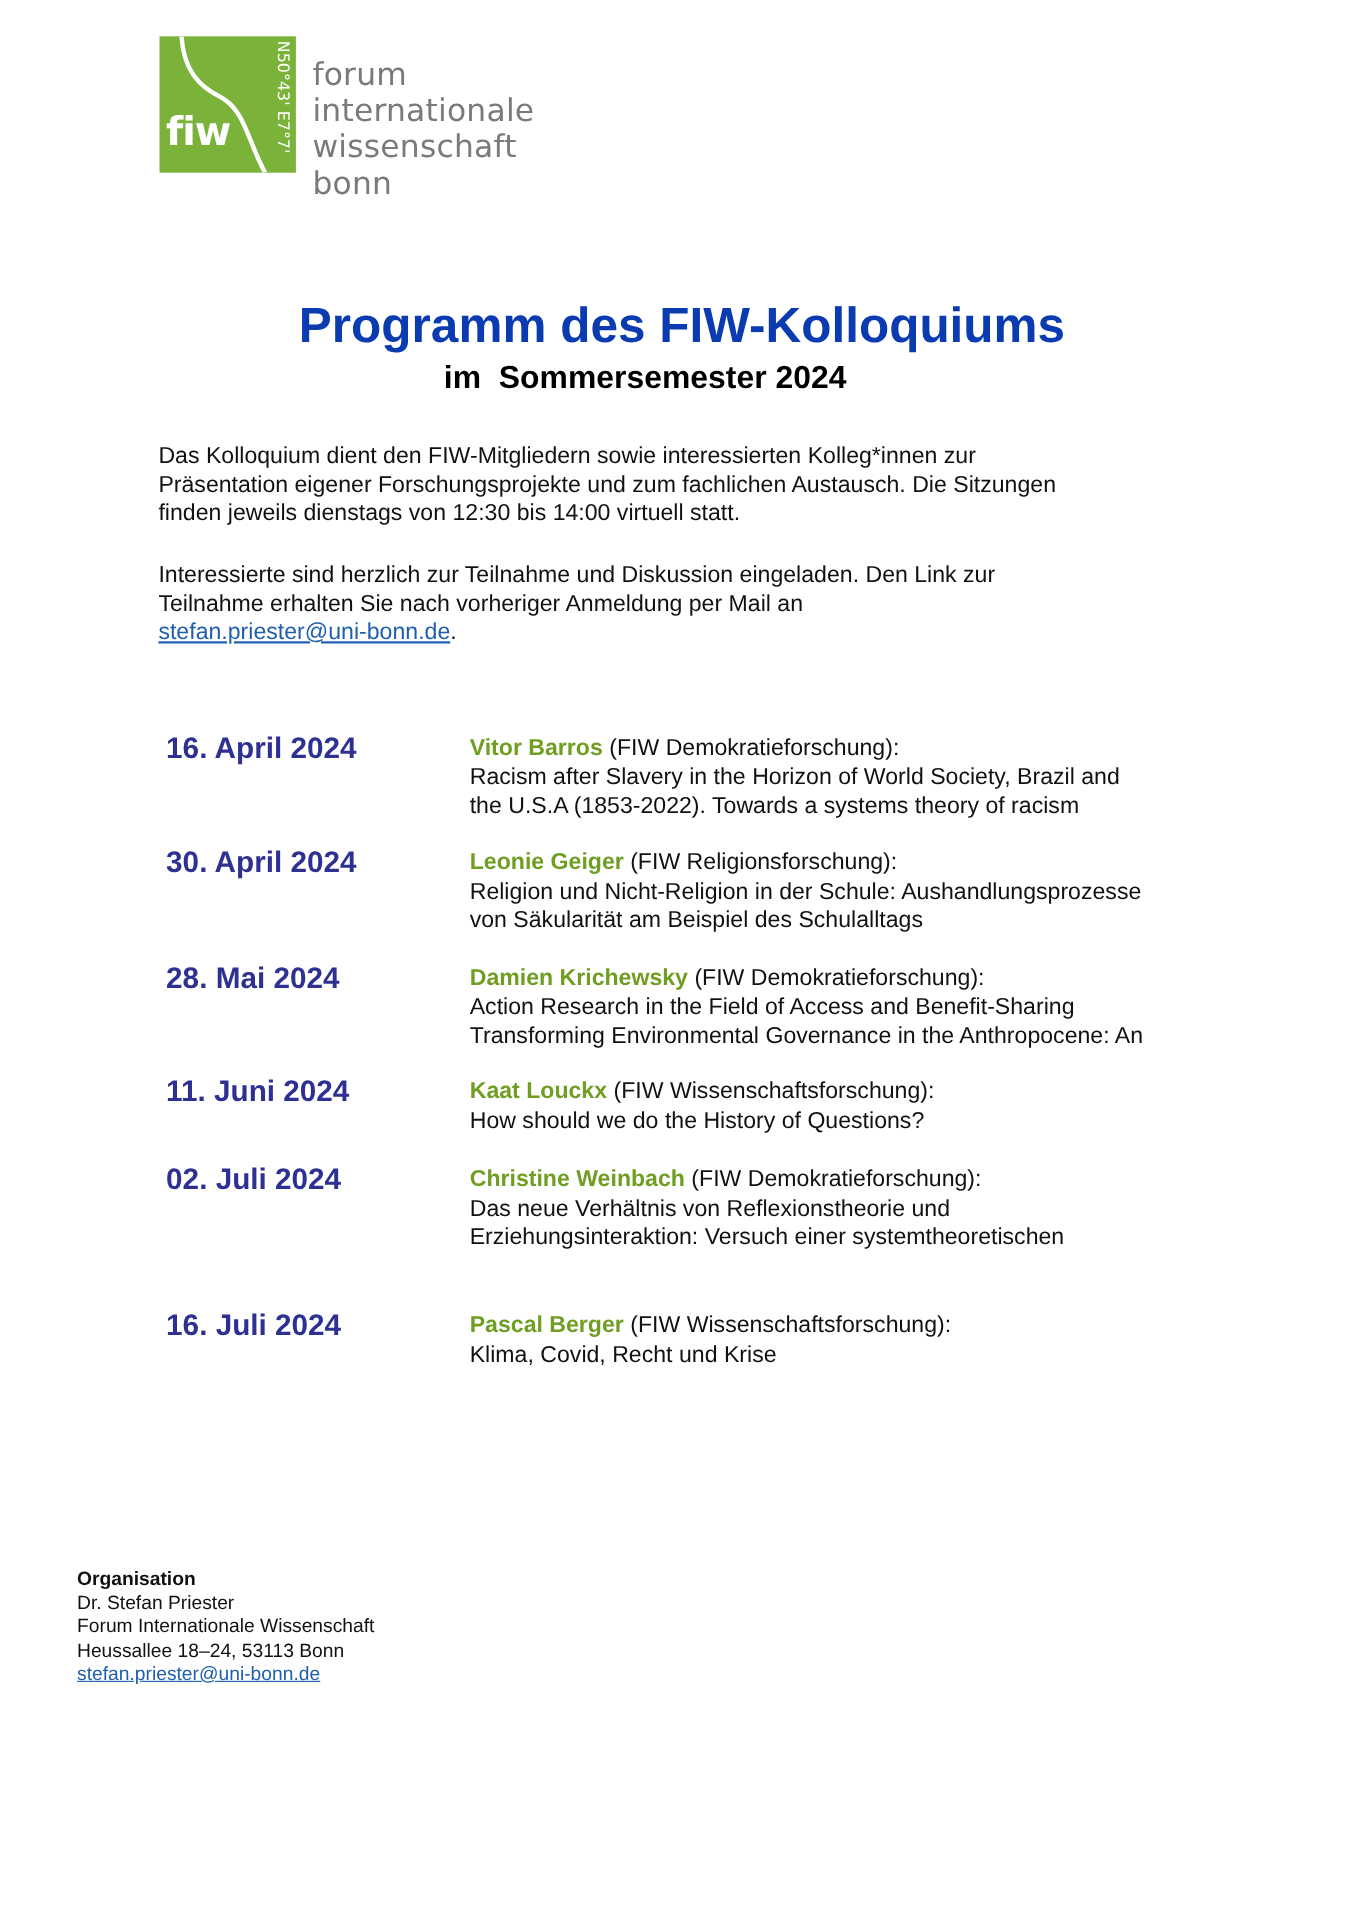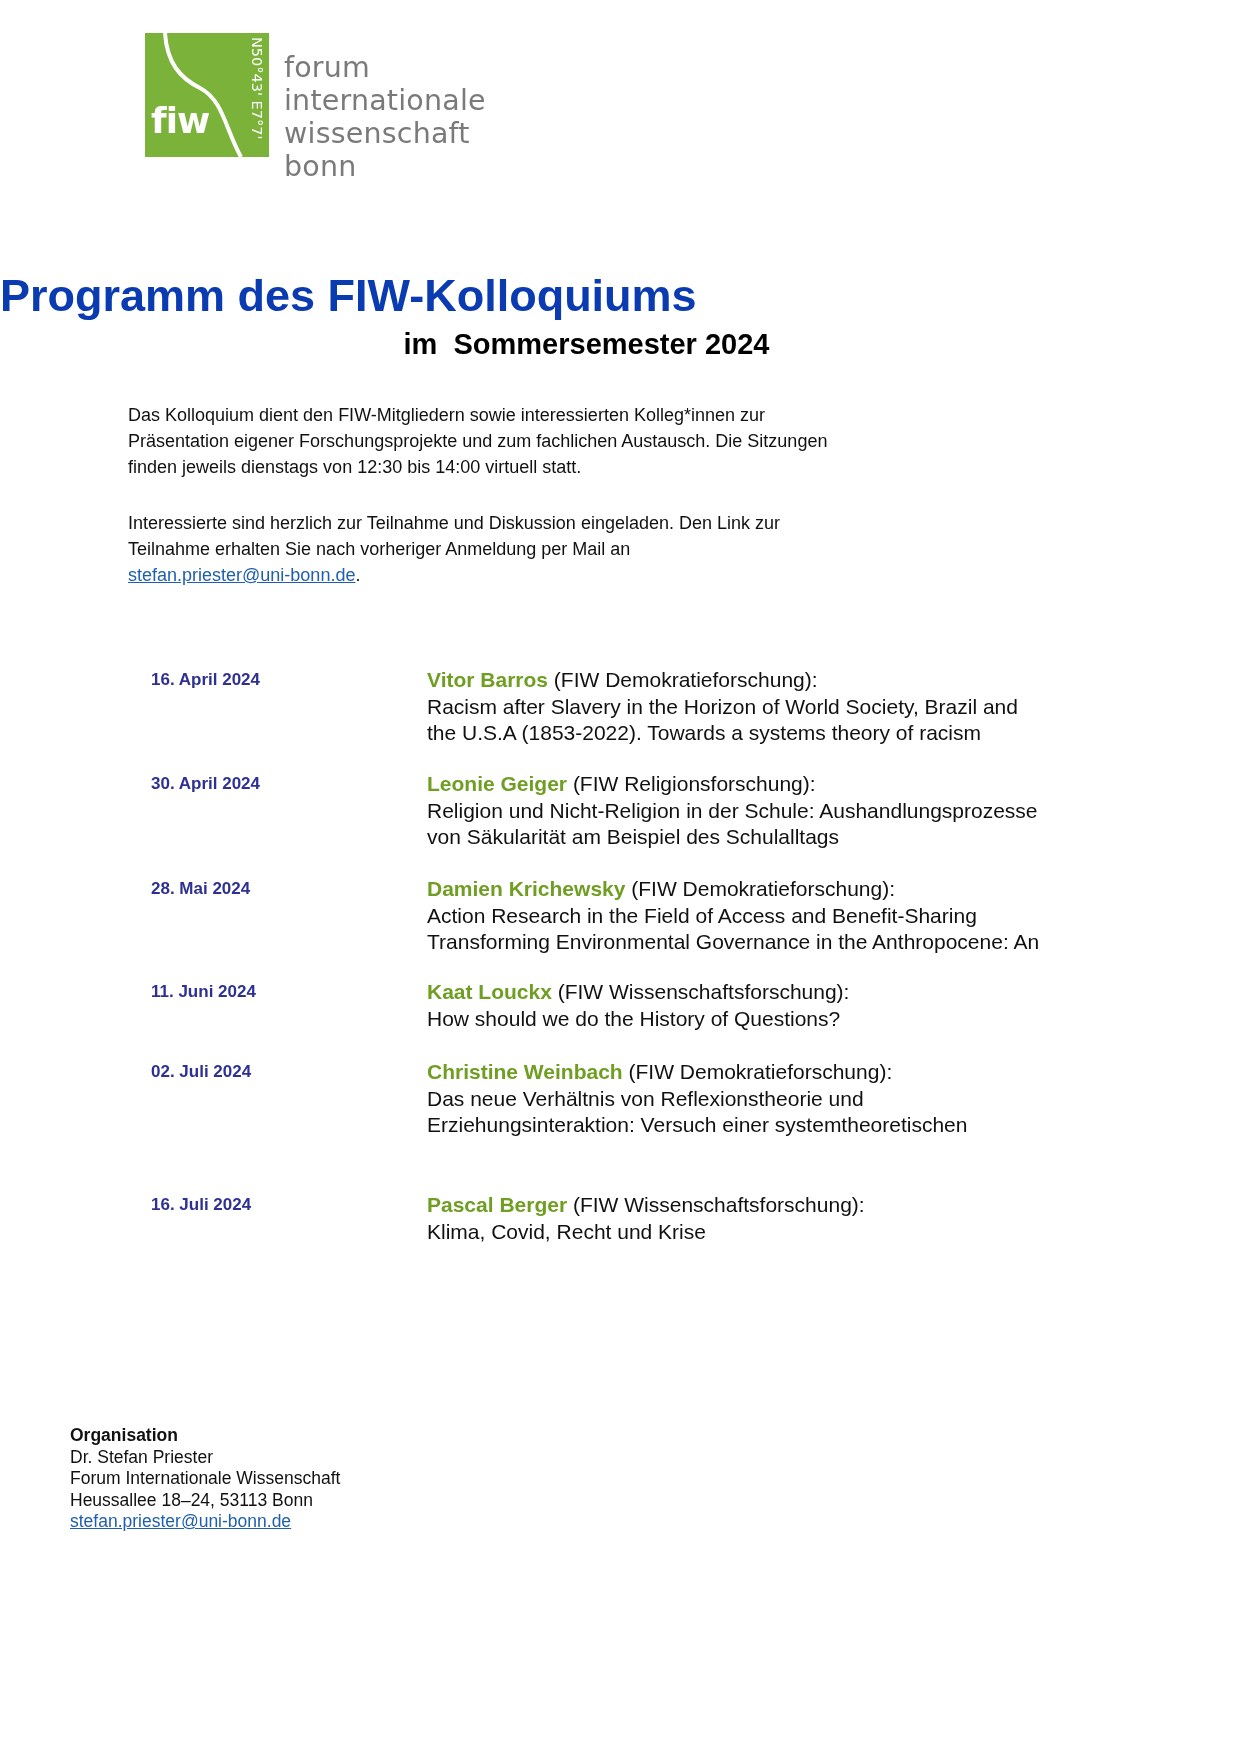--- a/index.html
+++ b/index.html
@@ -13,36 +13,36 @@
   .logo-fiw { position: absolute; left: 6px; bottom: 18px; color: #fff; font-family: "DejaVu Sans", sans-serif;
               font-size: 36px; font-weight: bold; letter-spacing: -1px; line-height: 1; }
   .logo-coords { position: absolute; right: 3px; top: 4px; width: 18px; height: 116px; }
   .logo-coords span { position: absolute; left: 18px; top: 0; transform-origin: 0 0; transform: rotate(90deg);
                       white-space: nowrap; color: #fff; font-family: "DejaVu Sans", sans-serif; font-size: 14.5px; line-height: 18px; }
   .logo-text { position: absolute; left: 139px; top: -6px; color: #7a7a7a; font-family: "DejaVu Sans", sans-serif;
                font-size: 28.5px; line-height: 33px; letter-spacing: 0.2px; margin-top: 24px; }
   .logo-text div { white-space: nowrap; }
 
   
-  .title { position: absolute; left: 0; width: 1240px; top: 270px; color: #0b3bb0;
+  .title { position: absolute; left: 0; width: 1240px; top: 270px; text-align: center; color: #0b3bb0;
            font-size: 45px; font-weight: bold; line-height: 52px; white-space: nowrap; }
   .subtitle { position: absolute; left: 0; width: 1173px; top: 326px; text-align: center; color: #000;
               font-size: 29px; font-weight: bold; line-height: 36px; white-space: pre; }
 
   
-  .intro { position: absolute; left: 128px; width: 960px; font-size: 18px; line-height: 26px; color: #111; }
+  .intro { position: absolute; left: 144px; width: 960px; font-size: 21px; line-height: 26px; color: #111; }
   .intro p { margin: 0; }
   .intro-1 { top: 402px; }
   .intro-2 { top: 510px; }
   a.mail { color: #1f5fae; text-decoration: underline; }
 
   
   .schedule { position: absolute; left: 0; top: 0; }
   .row { position: absolute; left: 0; width: 1240px; }
-  .row-date { position: absolute; left: 151px; top: 0; color: #2e3192; font-weight: bold; font-size: 17px; line-height: 26.5px; white-space: nowrap; }
+  .row-date { position: absolute; left: 151px; top: 0; color: #2e3192; font-weight: bold; font-size: 27px; line-height: 26.5px; white-space: nowrap; }
   .row-body { position: absolute; left: 427px; top: 0; width: 700px; font-size: 21px; line-height: 26.5px; color: #111; }
   .speaker { color: #6f9e22; font-weight: bold; }
   .row-body .topic { display: block; }
   .row-body .topic div { white-space: nowrap; }
 
   
   .footer { position: absolute; left: 70px; top: 1425px; font-size: 17.5px; line-height: 21.5px; color: #111; }
   .footer div { white-space: nowrap; }
   .footer .org-heading { font-weight: bold; }
 </style>

